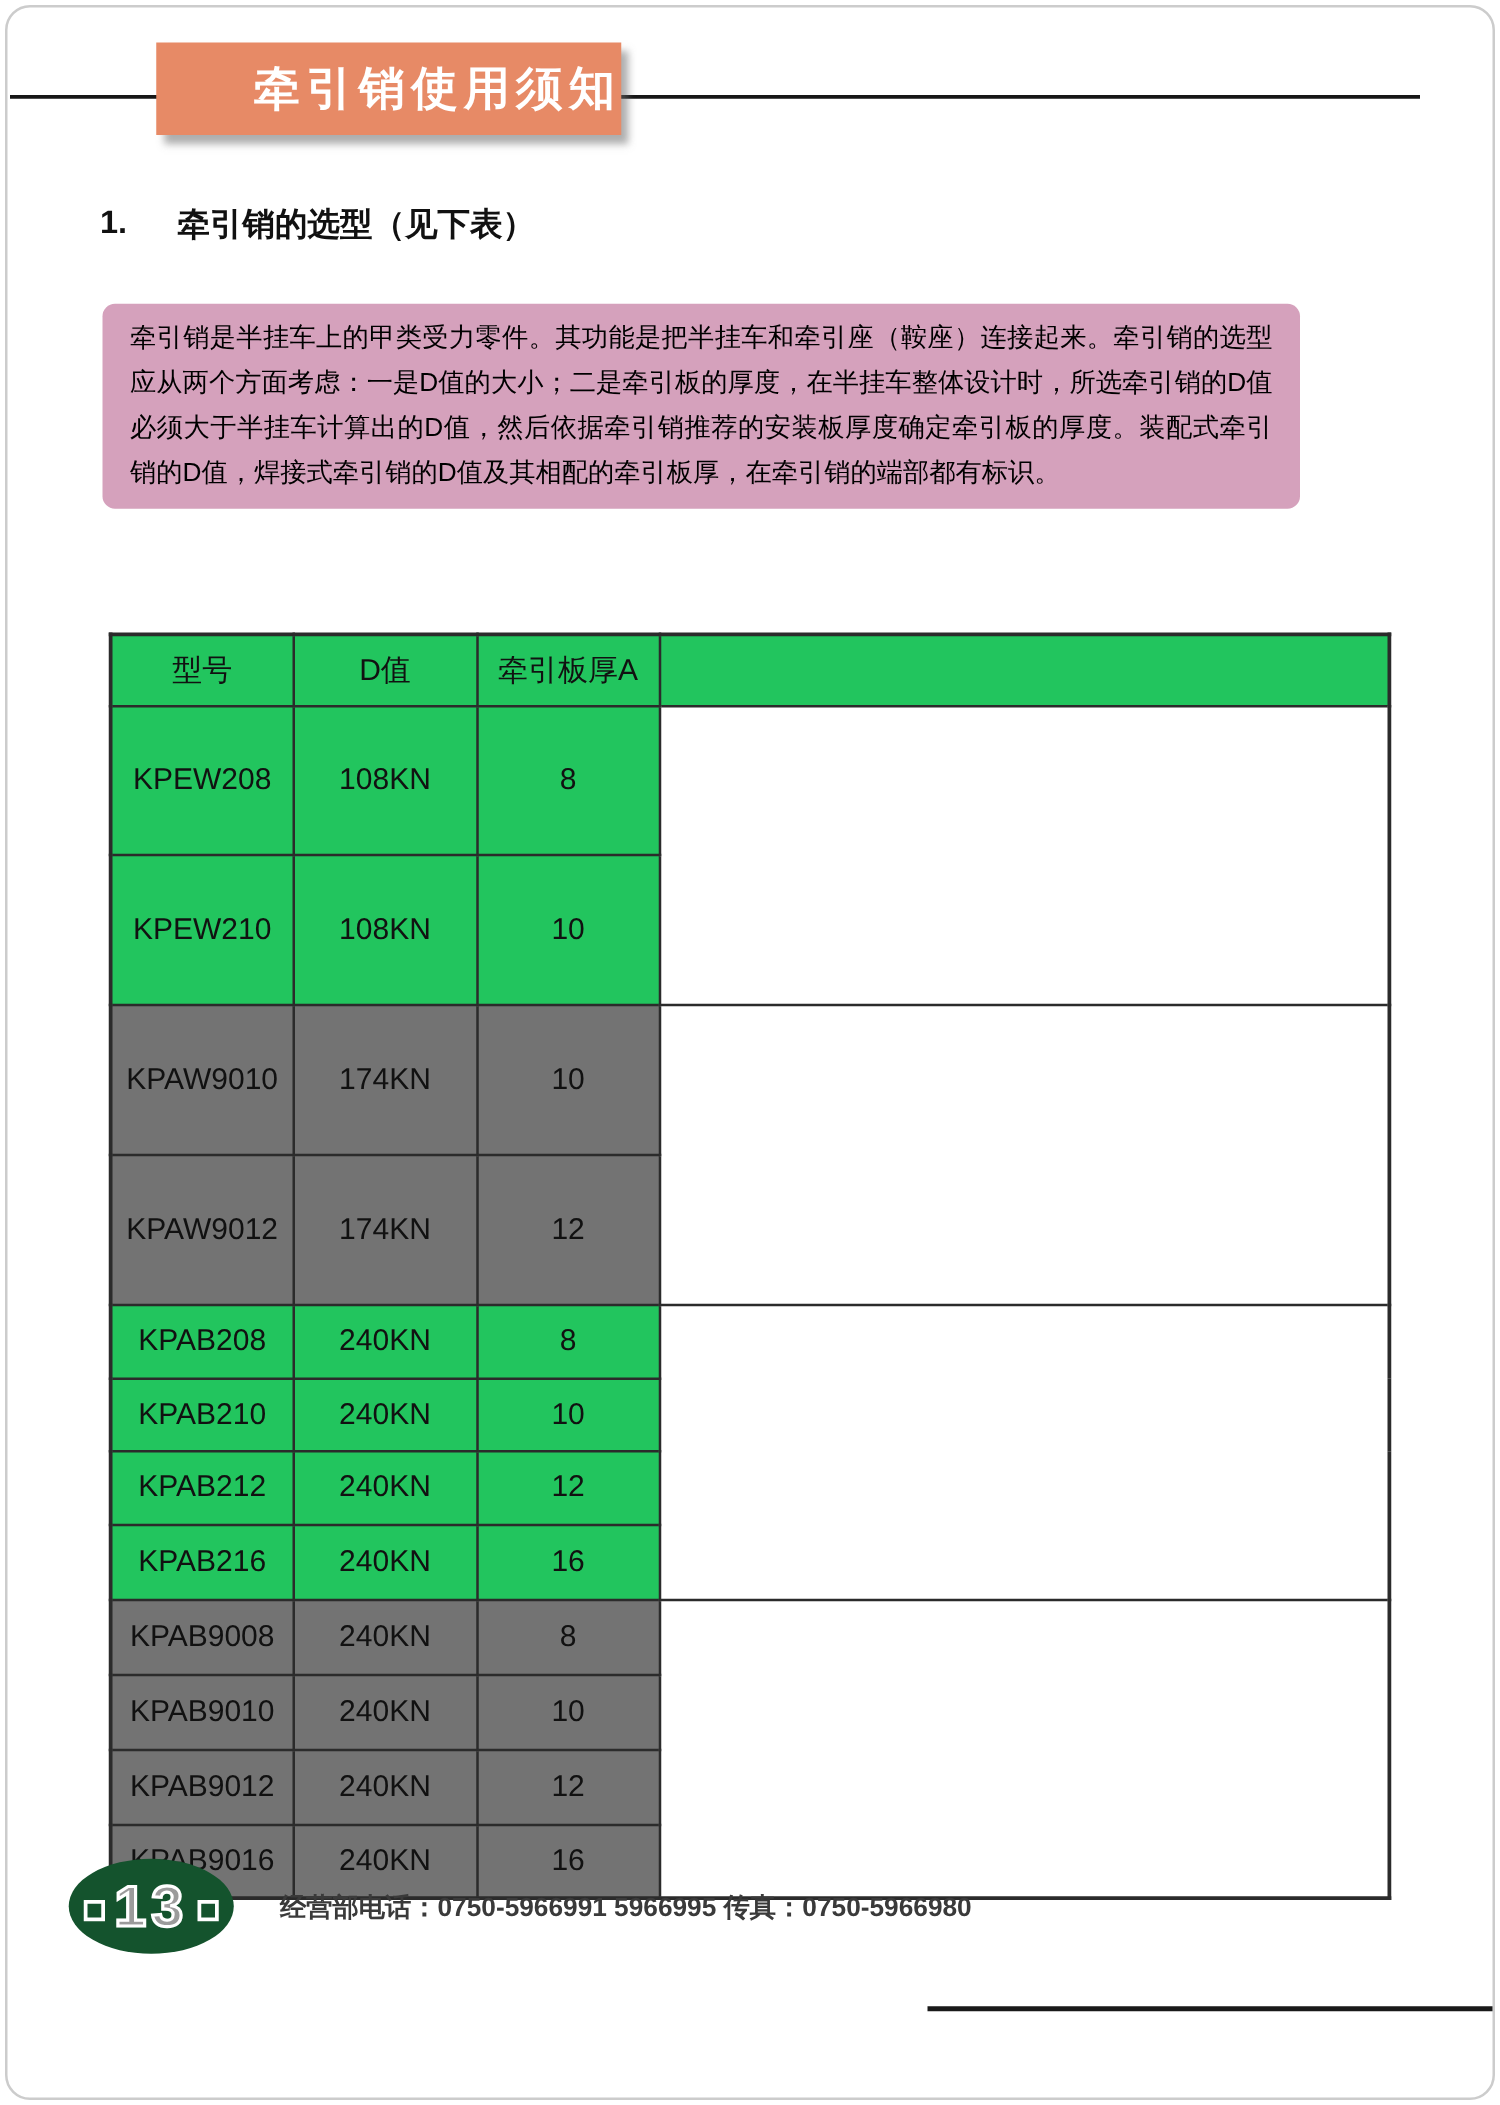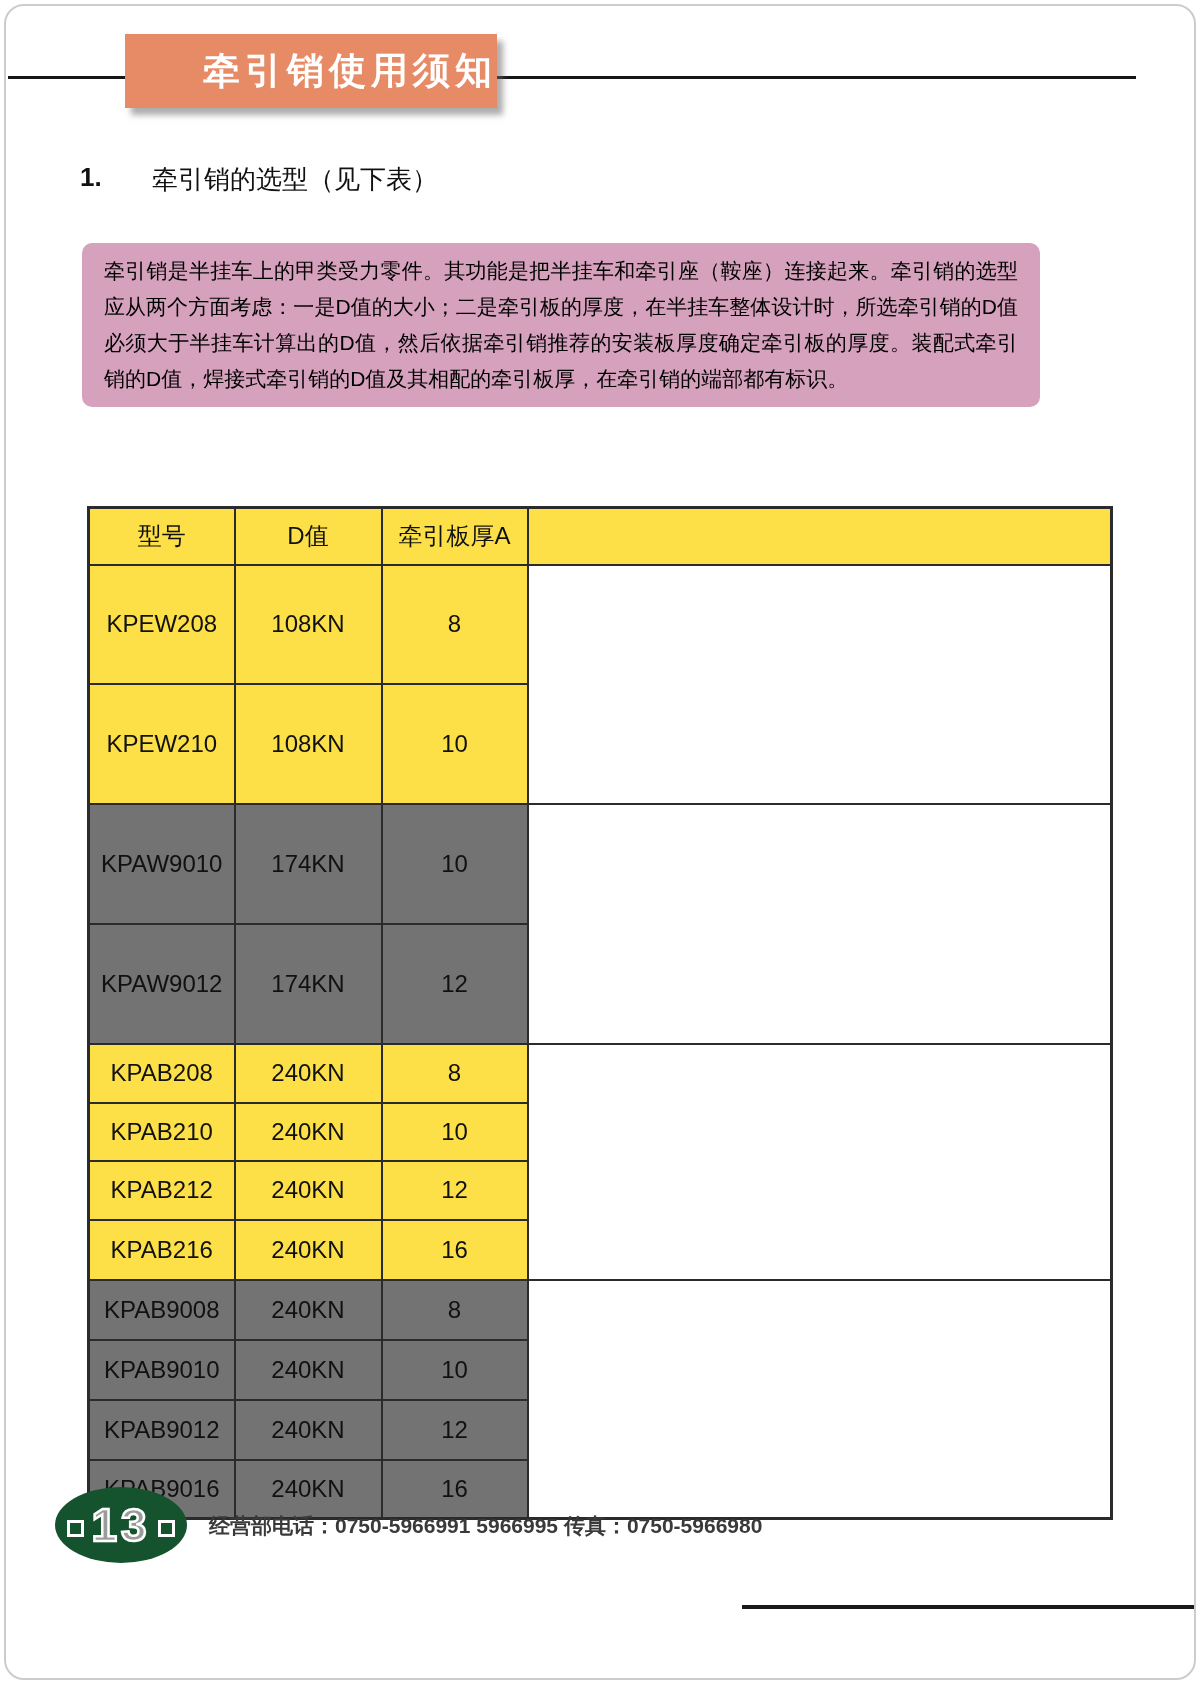--- a/index.html
+++ b/index.html
@@ -9,43 +9,43 @@
     overflow:hidden;
   }
   .pageborder{position:absolute;left:4px;top:4px;right:4px;bottom:4px;
     border:2px solid #cccccc;border-radius:20px;pointer-events:none}
   .topline{position:absolute;left:8px;top:76px;width:1128px;height:3px;background:#161616}
   .banner{position:absolute;left:125px;top:34px;width:372px;height:74px;background:#e78a66;
     box-shadow:6px 7px 6px rgba(105,105,105,.55);
     display:flex;align-items:center;justify-content:flex-end;
     color:#fff;font-size:37px;font-weight:bold;letter-spacing:5px}
   .secno{position:absolute;left:80px;top:162px;font-size:26px;font-weight:bold}
-  .sectitle{position:absolute;left:152px;top:162px;font-size:26px;font-weight:normal}
+  .sectitle{position:absolute;left:142px;top:162px;font-size:26px;font-weight:bold}
   .intro{position:absolute;left:82px;top:243px;width:914px;background:#d5a1bc;border-radius:10px;
     padding:10px 22px;font-size:21px;line-height:36px;text-align:justify;color:#000000}
 
   table.spec{position:absolute;left:87px;top:506px;width:1026px;border-collapse:collapse;
     table-layout:fixed;border:3px solid #2b2b2b}
   table.spec td{border:2px solid #2b2b2b;text-align:center;vertical-align:middle;
-    font-size:24px;color:#111;padding:0;background:#fde047}
+    font-size:24px;color:#111;padding:0;background:#22c55e}
   tr.hl td{background:#737373}
   td.dcell{background:#fff !important;padding:0;vertical-align:top}
   tr.r57{height:57px} tr.r58{height:58px} tr.r59{height:59px} tr.r60{height:60px}
   tr.r119{height:119px} tr.r120{height:120px}
 
   .diag{position:relative;width:585px;height:100%;overflow:hidden}
 
   .pagenum{position:absolute;left:55px;top:1487px;width:132px;height:76px;background:#14532d;
     border-radius:50%;display:flex;align-items:center;justify-content:center}
   .pagenum .digits{font-size:46px;font-weight:bold;letter-spacing:4px;
     color:#9b9b9b;-webkit-text-stroke:2.5px #ffffff}
   .pagenum .sq{position:absolute;width:11px;height:11px;border:3px solid #fff;top:33px}
   .pagenum .sq.l{left:12px}
   .pagenum .sq.r{right:12px}
-  .contact{position:absolute;left:209px;top:1512px;font-size:21px;font-weight:bold;color:#3a3a3a}
+  .contact{position:absolute;left:224px;top:1512px;font-size:21px;font-weight:bold;color:#3a3a3a}
   .bottomline{position:absolute;left:742px;top:1605px;width:452px;height:4px;background:#1a1a1a}
 </style>
 </head>
 <body>
 
 <svg width="0" height="0" style="position:absolute" aria-hidden="true">
   <defs>
     <pattern id="hA" patternUnits="userSpaceOnUse" width="8" height="8">
       <path d="M-2,2 l4,-4 M0,8 L8,0 M6,10 l4,-4" stroke="#2a2a2a" stroke-width="1.3" fill="none"></path>
     </pattern>

